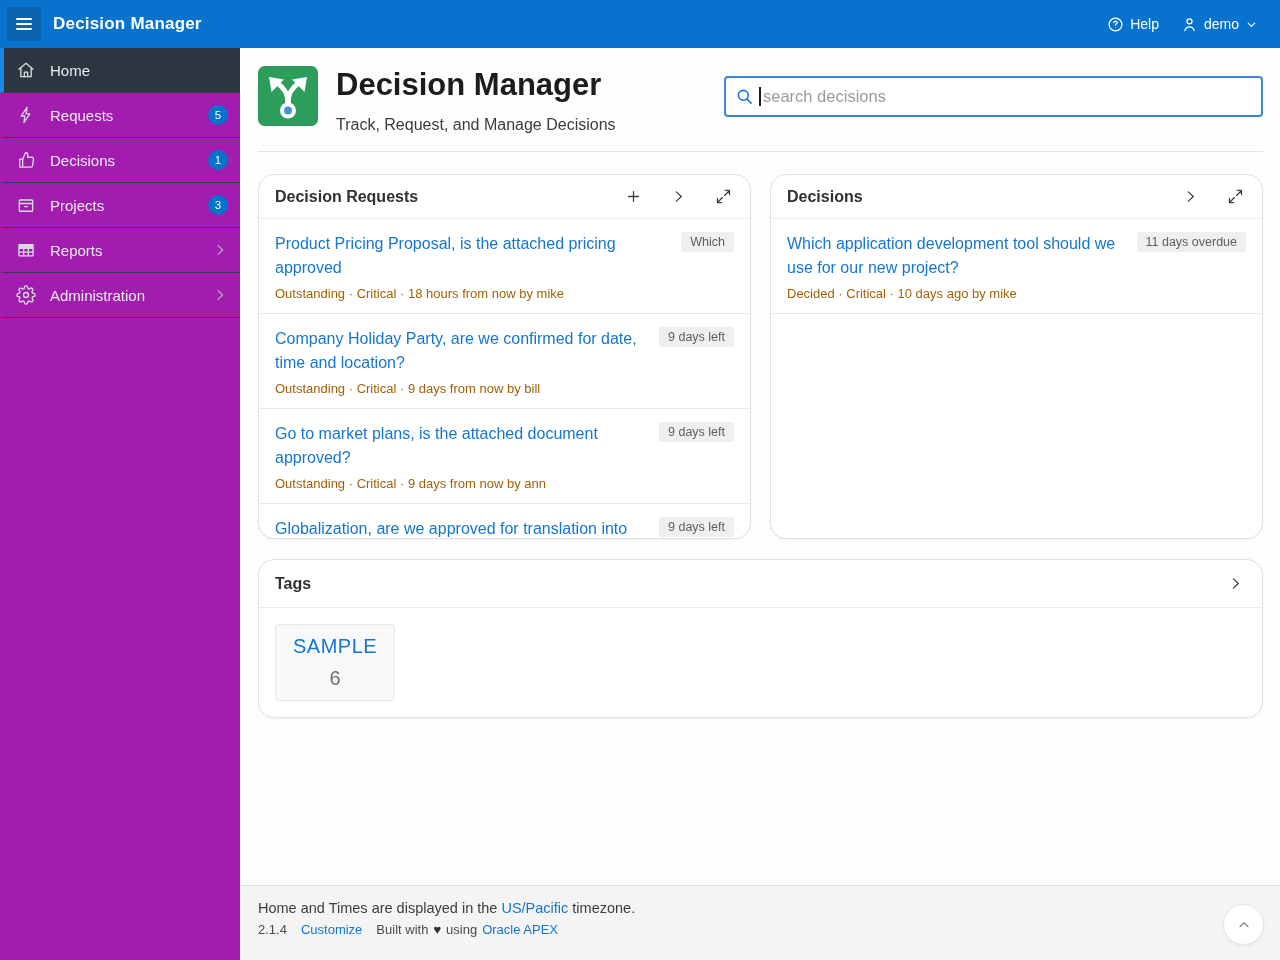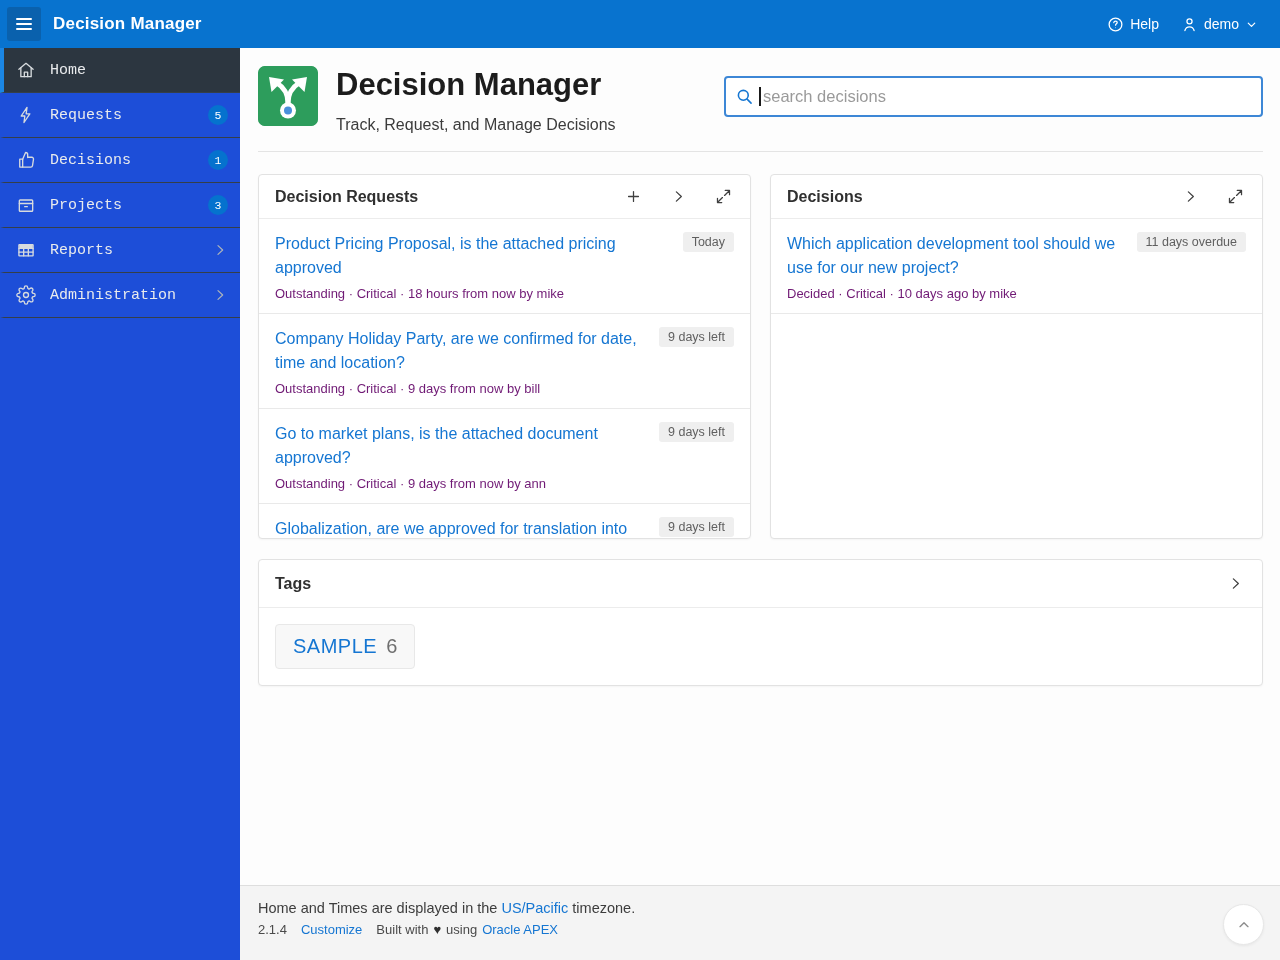--- a/index.html
+++ b/index.html
@@ -22,21 +22,21 @@
   }
   .hamburger span { width:16px; height:2px; background:#fff; border-radius:1px; }
   .topbar-title { margin-left:12px; font-size:17px; font-weight:600; letter-spacing:.2px; }
   .topbar-right { margin-left:auto; display:flex; align-items:center; gap:22px; margin-right:22px; font-size:14px; }
   .topbar-link { display:flex; align-items:center; gap:6px; cursor:pointer; color:#fff; }
   .topbar-link svg { stroke:#fff; }
 
   
   .sidebar {
     position:absolute; top:48px; left:0; width:240px; height:912px;
-    background:#1d4ed8; z-index:20;font-family:Liberation Mono, monospace;
+    background:#a21caf; z-index:20;
   }
   .nav-item {
     height:45px; display:flex; align-items:center; cursor:pointer;
     border-bottom:1px solid #353f49; color:#e9ebed; font-size:15px;
     border-left:4px solid transparent; padding-right:12px;
   }
   .nav-item.active { background:#2c3640; border-left-color:#1b86e3; }
   .nav-icon { width:20px; height:20px; margin:0 14px 0 12px; stroke:#d7dbde; fill:none;
     stroke-width:1.6; stroke-linecap:round; stroke-linejoin:round; flex:0 0 auto; }
   .nav-badge {
@@ -67,50 +67,50 @@
   .search-input::placeholder { color:#9a9a9a; }
   .search-icon { position:absolute; left:11px; top:11px; width:19px; height:19px;
     stroke:#1576d2; fill:none; stroke-width:2; stroke-linecap:round; }
   .caret { position:absolute; left:35px; top:11px; width:1.5px; height:19px; background:#1a1a1a; }
 
   .header-divider { border:none; border-top:1px solid #e4e4e4; margin-top:17px; }
 
   
   .cards-row { display:flex; gap:19px; margin-top:22px; }
   .card {
-    background:#fff; border:1px solid #e2e2e2; border-radius:4px;
+    background:#fff; border:1px solid #e2e2e2; border-radius:16px;
     box-shadow:0 1px 2px rgba(0,0,0,.04); overflow:hidden;
   }
   .card.half { width:493px; height:365px; }
   .card-header {
     height:44px; display:flex; align-items:center; padding:0 16px;
     border-bottom:1px solid #ececec;
   }
   .card-title { font-size:16px; font-weight:600; color:#303030; }
   .card-actions { margin-left:auto; display:flex; align-items:center; gap:24px; }
   .icon-btn { background:none; border:none; cursor:pointer; padding:2px; }
   .icon-btn svg { width:17px; height:17px; stroke:#404040; fill:none; stroke-width:1.8;
     stroke-linecap:round; stroke-linejoin:round; }
 
   .list-item { display:flex; padding:13px 16px 12px; border-bottom:1px solid #e9e9e9; cursor:pointer; }
   .item-main { flex:1 1 auto; min-width:0; }
   .item-title { color:#1576d2; font-size:16px; line-height:24px; font-weight:500; text-decoration:none; display:block; }
-  .item-meta { color:#701a75; font-size:13px; margin-top:6px; }
+  .item-meta { color:#a16207; font-size:13px; margin-top:6px; }
   .item-badge {
     flex:0 0 auto; margin-left:14px; align-self:flex-start; background:#efefef;
     color:#5f5f5f; font-size:12.5px; border-radius:3px; padding:3px 9px; white-space:nowrap;
   }
 
   
   .tags-card { margin-top:20px; width:1005px; }
   .tags-header { height:48px; display:flex; align-items:center; padding:0 16px; border-bottom:1px solid #ececec; }
   .tags-body { padding:16px; }
   .tag-chip {
     display:inline-flex; align-items:center; gap:9px; background:#f8f8f8;
-    border:1px solid #e8e8e8; border-radius:4px; padding:10px 17px; cursor:pointer;
+    border:1px solid #e8e8e8; border-radius:4px; padding:10px 17px; cursor:pointer;flex-direction:column;
   }
   .tag-label { color:#1576d2; font-size:20px; letter-spacing:.5px; }
   .tag-count { color:#6f6f6f; font-size:20px; }
 
   
   .footer {
     position:absolute; left:0; bottom:0; width:1040px; height:75px;
     background:#f4f4f4; border-top:1px solid #dedede; padding:14px 18px;
   }
   .footer-line1 { font-size:14.5px; color:#3d3d3d; }
@@ -266,21 +266,21 @@
                 </svg>
             </button>
           </span>
         </div>
 
         <div class="list-item">
           <div class="item-main">
             <a class="item-title">Product Pricing Proposal, is the attached pricing approved</a>
             <div class="item-meta">Outstanding · Critical · 18 hours from now by mike</div>
           </div>
-          <span class="item-badge">Today</span>
+          <span class="item-badge">Which</span>
         </div>
         <div class="list-item">
           <div class="item-main">
             <a class="item-title">Company Holiday Party, are we confirmed for date, time and location?</a>
             <div class="item-meta">Outstanding · Critical · 9 days from now by bill</div>
           </div>
           <span class="item-badge">9 days left</span>
         </div>
         <div class="list-item">
           <div class="item-main">

